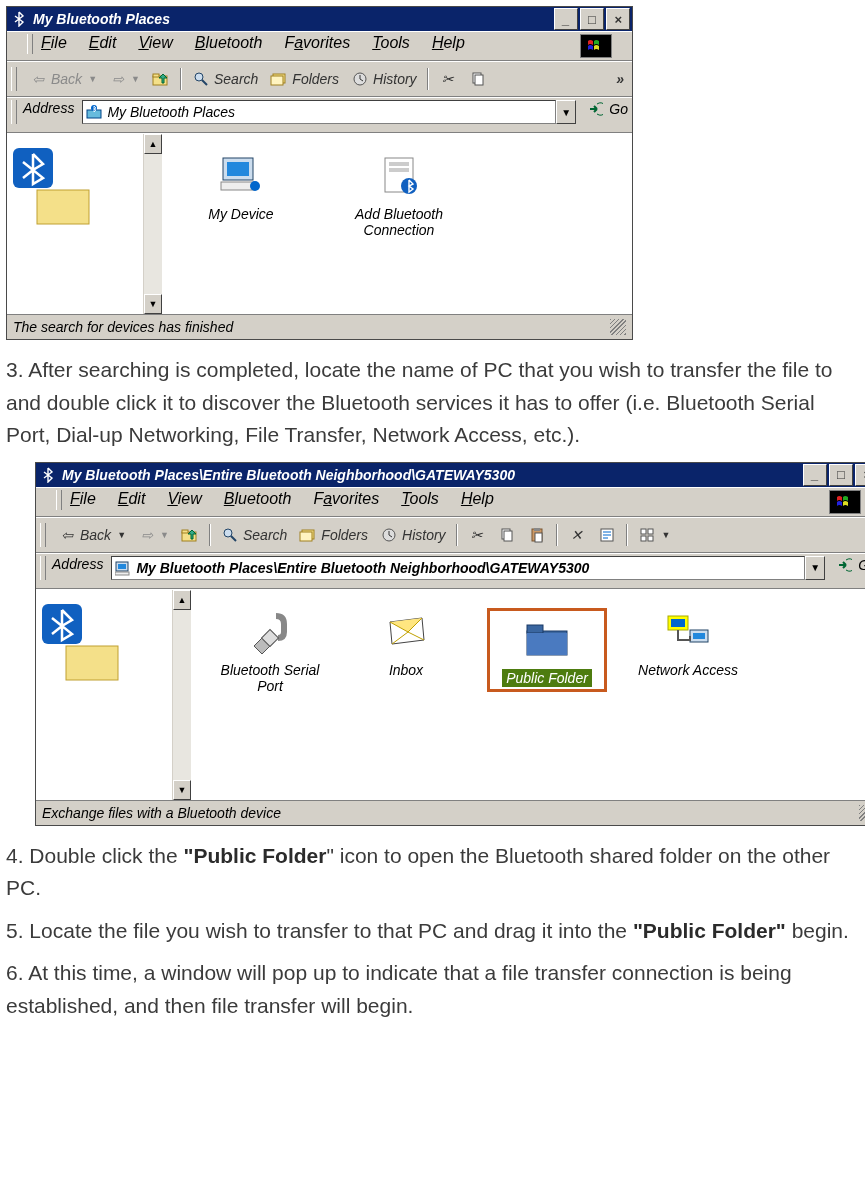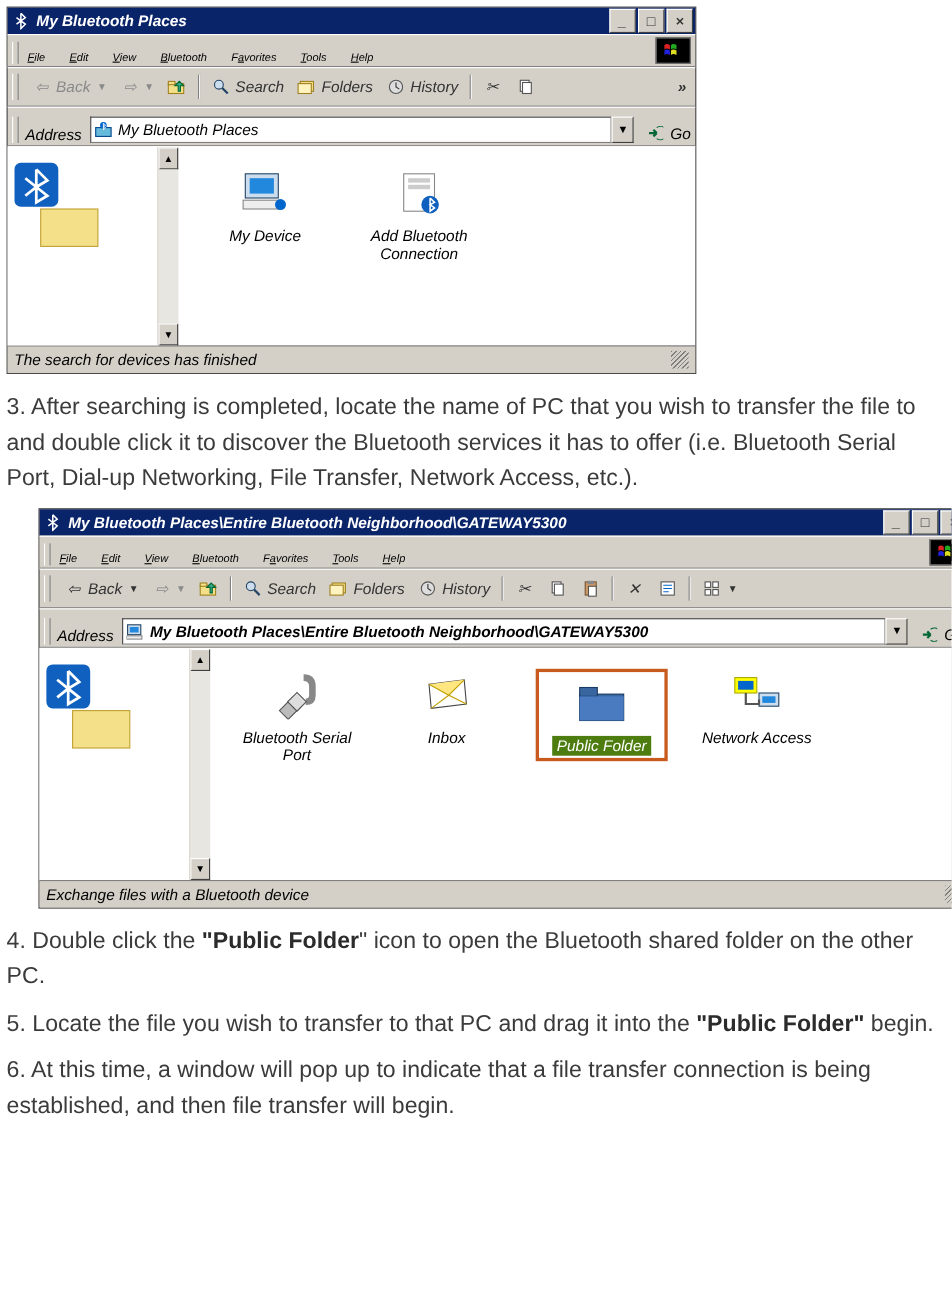--- a/index.html
+++ b/index.html
@@ -41,25 +41,25 @@
   .win-btn {
     width: 22px; height: 20px;
     background:#d4d0c8;
     border:1px solid #fff;
     border-right-color:#404040; border-bottom-color:#404040;
     display:flex; align-items:center; justify-content:center;
     font-family: Arial; font-size:13px; font-weight:bold; color:#333;
   }
   
   .menubar {
-    display:flex; align-items:flex-end;
+    display:flex; align-items:flex-start;
     background:#d4d0c8;
     border-top:1px solid #fff; border-bottom:1px solid #808080;
-    padding:2px 4px;
-    font-size:10px;
+    padding:2px 20px;
+    font-size:16px;
   }
   .menubar .grip {
     width:4px; height:20px; border-left:1px solid #fff; border-right:1px solid #808080; margin-right:8px;
   }
   .menubar .menu-row { display:flex; gap:22px; flex:1; align-items:center;}
   .menubar .menu { cursor:default; }
   .menubar .u { text-decoration: underline; }
   .menubar .logo {
     width:30px; height:22px; background:#000;
     display:flex; align-items:center; justify-content:center;
@@ -80,21 +80,21 @@
     padding:2px 6px; cursor:default;
   }
   .toolbar .disabled { color:#8a8a8a; }
   .toolbar .sep { width:1px; height:22px; background:#808080; margin:0 4px; border-right:1px solid #fff;}
   .toolbar .right-chev { margin-left:auto; padding:0 4px; font-weight:bold; color:#333;}
   .tiny-icon {
     width:18px; height:18px; display:inline-flex; align-items:center; justify-content:center;
   }
   
   .addressbar {
-    display:flex; align-items:flex-end;
+    display:flex; align-items:flex-start;
     border-top:1px solid #fff; border-bottom:1px solid #808080;
     padding:2px 4px; height:30px; font-size:14px;
   }
   .addressbar .grip {
     width:4px; height:24px; border-left:1px solid #fff; border-right:1px solid #808080; margin-right:6px;
   }
   .addressbar .lbl { margin-right:8px; }
   .addressbar .addr-field {
     flex:1; display:flex; align-items:center;
     background:#fff; border:1px solid #808080; border-top-color:#404040; border-left-color:#404040;
@@ -117,21 +117,21 @@
     display:flex; background:#fff;
     border-top:1px solid #fff;
   }
   .sidepane {
     width:130px; min-height:150px; background:#fff;
     border-right:1px solid #d4d0c8;
     position:relative;
     padding:10px 0 0 6px;
   }
   .icon-pane {
-    flex:1; display:flex; gap:30px; padding:18px 18px 12px 24px;
+    flex:1; display:flex; gap:48px; padding:18px 18px 12px 24px;
     align-items:flex-start;
     min-height:150px;
   }
   .icon-item {
     width:110px; text-align:center; font-size:14px;
   }
   .icon-item .icon-box {
     width:48px; height:48px; margin:0 auto 6px auto;
     display:flex; align-items:center; justify-content:center;
   }

